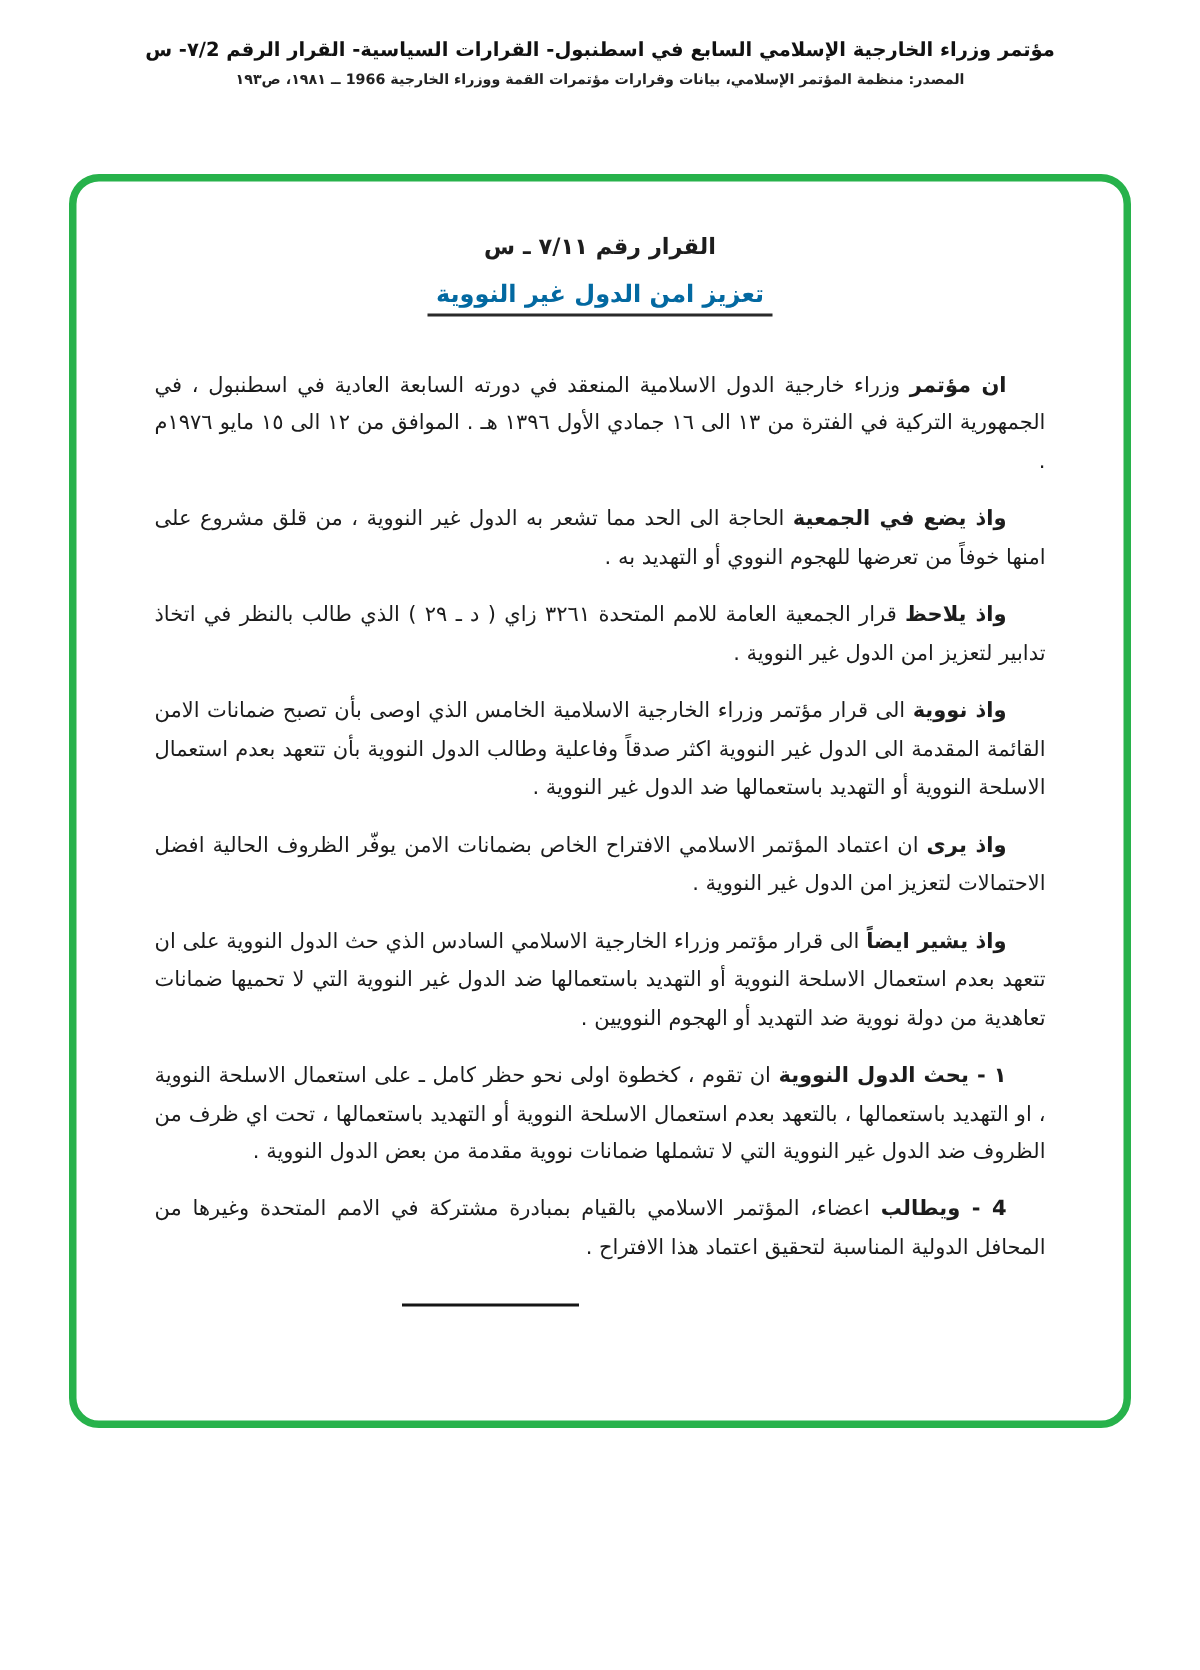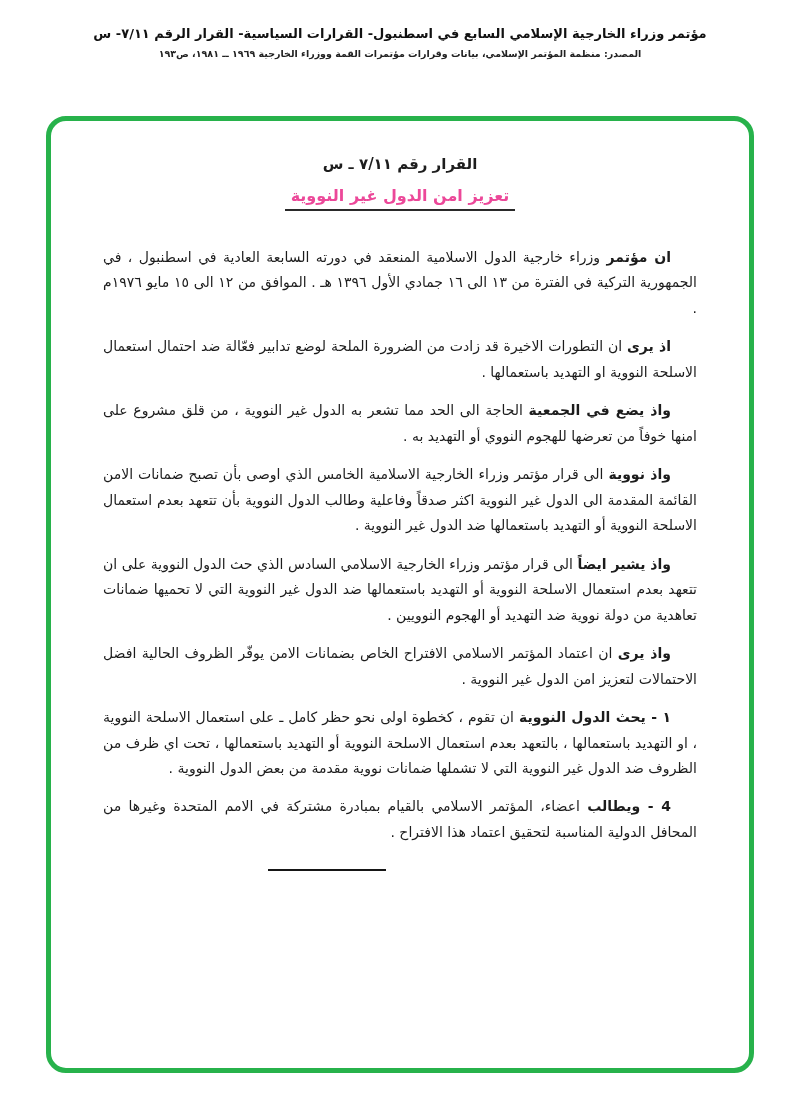--- a/index.html
+++ b/index.html
@@ -29,21 +29,21 @@
     font-size: 9.5px;
     font-weight: bold;
     color: #222222;
     margin-top: 7px;
   }
   .doc-frame {
     position: absolute;
     left: 46px;
     top: 116px;
     width: 708px;
-    height: 957px;
+    height: 836px;
     box-sizing: border-box;
     border: 5px solid #27b24b;
     border-radius: 20px;
     background: #ffffff;
     padding: 34px 52px 0 52px;
   }
   .doc-title {
     text-align: center;
     direction: rtl;
     font-size: 15px;
@@ -52,21 +52,21 @@
   }
   .doc-subject-wrap {
     text-align: center;
     direction: rtl;
     margin-top: 13px;
   }
   .doc-subject {
     display: inline-block;
     font-size: 16px;
     font-weight: bold;
-    color: #ec4899;
+    color: #0369a1;
     border-bottom: 2px solid #2a2a2a;
     padding: 0 6px 4px 6px;
   }
   .doc-body {
     direction: rtl;
     text-align: justify;
     margin-top: 34px;
   }
   .para {
     font-size: 14px;
@@ -82,35 +82,35 @@
     width: 118px;
     height: 2px;
     background: #161616;
     margin: 24px 311px 0 165px;
   }
 </style>
 </head>
 <body>
 
 <div class="page-header">
-  <div class="header-title">مؤتمر وزراء الخارجية الإسلامي السابع في اسطنبول- القرارات السياسية- القرار الرقم ٧/١١- س</div>
-  <div class="header-source">المصدر: منظمة المؤتمر الإسلامي، بيانات وقرارات مؤتمرات القمة ووزراء الخارجية ١٩٦٩ ــ ١٩٨١، ص١٩٣</div>
+  <div class="header-title">مؤتمر وزراء الخارجية الإسلامي السابع في اسطنبول- القرارات السياسية- القرار الرقم ٧/2- س</div>
+  <div class="header-source">المصدر: منظمة المؤتمر الإسلامي، بيانات وقرارات مؤتمرات القمة ووزراء الخارجية 1966 ــ ١٩٨١، ص١٩٣</div>
 </div>
 
 <div class="doc-frame">
   <div class="doc-title">القرار رقم ٧/١١ ـ س</div>
   <div class="doc-subject-wrap">
     <span class="doc-subject">تعزيز امن الدول غير النووية</span>
   </div>
 
   <div class="doc-body">
     <p class="para"><span class="lead">ان مؤتمر</span><span> وزراء خارجية الدول الاسلامية المنعقد في دورته السابعة العادية في اسطنبول ، في الجمهورية التركية في الفترة من ١٣ الى ١٦ جمادي الأول ١٣٩٦ هـ . الموافق من ١٢ الى ١٥ مايو ١٩٧٦م .</span></p>
-    <p class="para"><span class="lead">اذ يرى</span><span> ان التطورات الاخيرة قد زادت من الضرورة الملحة لوضع تدابير فعّالة ضد احتمال استعمال الاسلحة النووية او التهديد باستعمالها .</span></p>
     <p class="para"><span class="lead">واذ يضع في الجمعية</span><span> الحاجة الى الحد مما تشعر به الدول غير النووية ، من قلق مشروع على امنها خوفاً من تعرضها للهجوم النووي أو التهديد به .</span></p>
+    <p class="para"><span class="lead">واذ يلاحظ</span><span> قرار الجمعية العامة للامم المتحدة ٣٢٦١ زاي ( د ـ ٢٩ ) الذي طالب بالنظر في اتخاذ تدابير لتعزيز امن الدول غير النووية .</span></p>
     <p class="para"><span class="lead">واذ نووية</span><span> الى قرار مؤتمر وزراء الخارجية الاسلامية الخامس الذي اوصى بأن تصبح ضمانات الامن القائمة المقدمة الى الدول غير النووية اكثر صدقاً وفاعلية وطالب الدول النووية بأن تتعهد بعدم استعمال الاسلحة النووية أو التهديد باستعمالها ضد الدول غير النووية .</span></p>
+    <p class="para"><span class="lead">واذ يرى</span><span> ان اعتماد المؤتمر الاسلامي الافتراح الخاص بضمانات الامن يوفّر الظروف الحالية افضل الاحتمالات لتعزيز امن الدول غير النووية .</span></p>
     <p class="para"><span class="lead">واذ يشير ايضاً</span><span> الى قرار مؤتمر وزراء الخارجية الاسلامي السادس الذي حث الدول النووية على ان تتعهد بعدم استعمال الاسلحة النووية أو التهديد باستعمالها ضد الدول غير النووية التي لا تحميها ضمانات تعاهدية من دولة نووية ضد التهديد أو الهجوم النوويين .</span></p>
-    <p class="para"><span class="lead">واذ يرى</span><span> ان اعتماد المؤتمر الاسلامي الافتراح الخاص بضمانات الامن يوفّر الظروف الحالية افضل الاحتمالات لتعزيز امن الدول غير النووية .</span></p>
     <p class="para"><span class="lead">١ - يحث الدول النووية</span><span> ان تقوم ، كخطوة اولى نحو حظر كامل ـ على استعمال الاسلحة النووية ، او التهديد باستعمالها ، بالتعهد بعدم استعمال الاسلحة النووية أو التهديد باستعمالها ، تحت اي ظرف من الظروف ضد الدول غير النووية التي لا تشملها ضمانات نووية مقدمة من بعض الدول النووية .</span></p>
     <p class="para"><span class="lead">4 - ويطالب</span><span> اعضاء، المؤتمر الاسلامي بالقيام بمبادرة مشتركة في الامم المتحدة وغيرها من المحافل الدولية المناسبة لتحقيق اعتماد هذا الافتراح .</span></p>
   </div>
 
   <div class="separator"></div>
 </div>
 
 </body></html>

